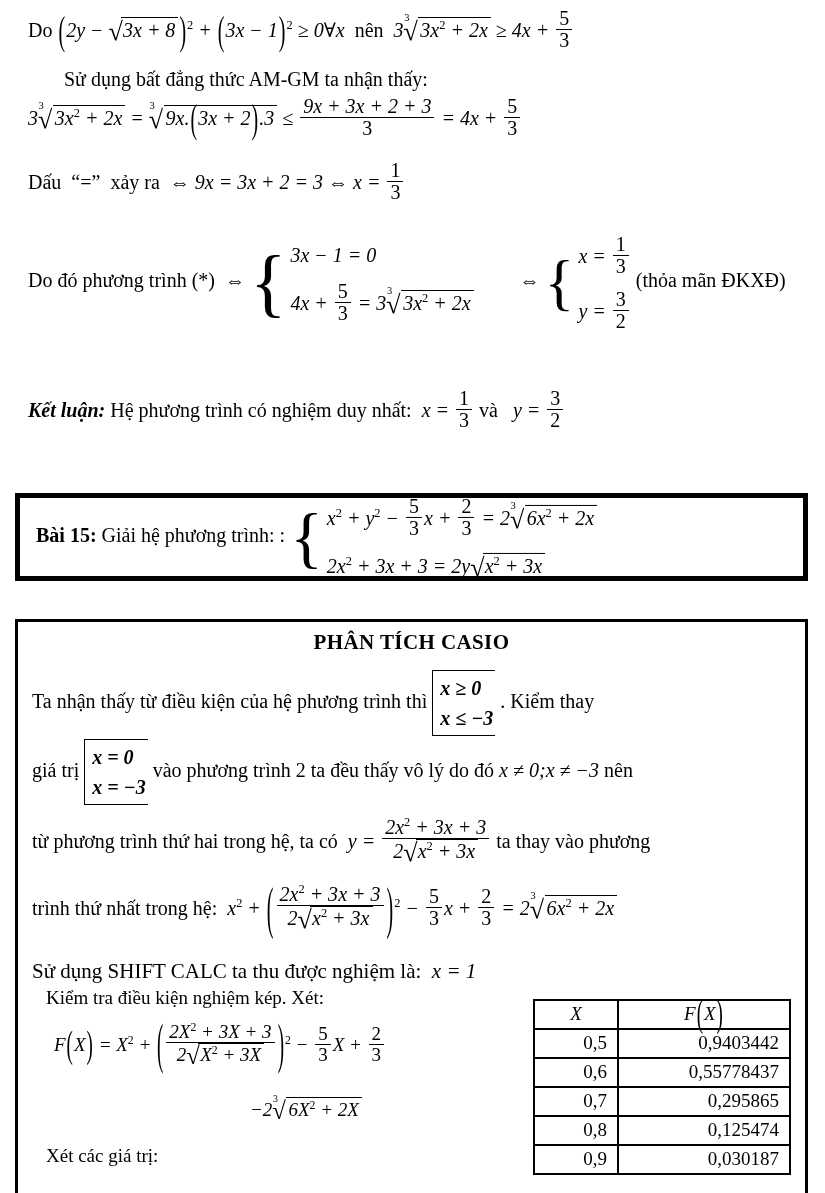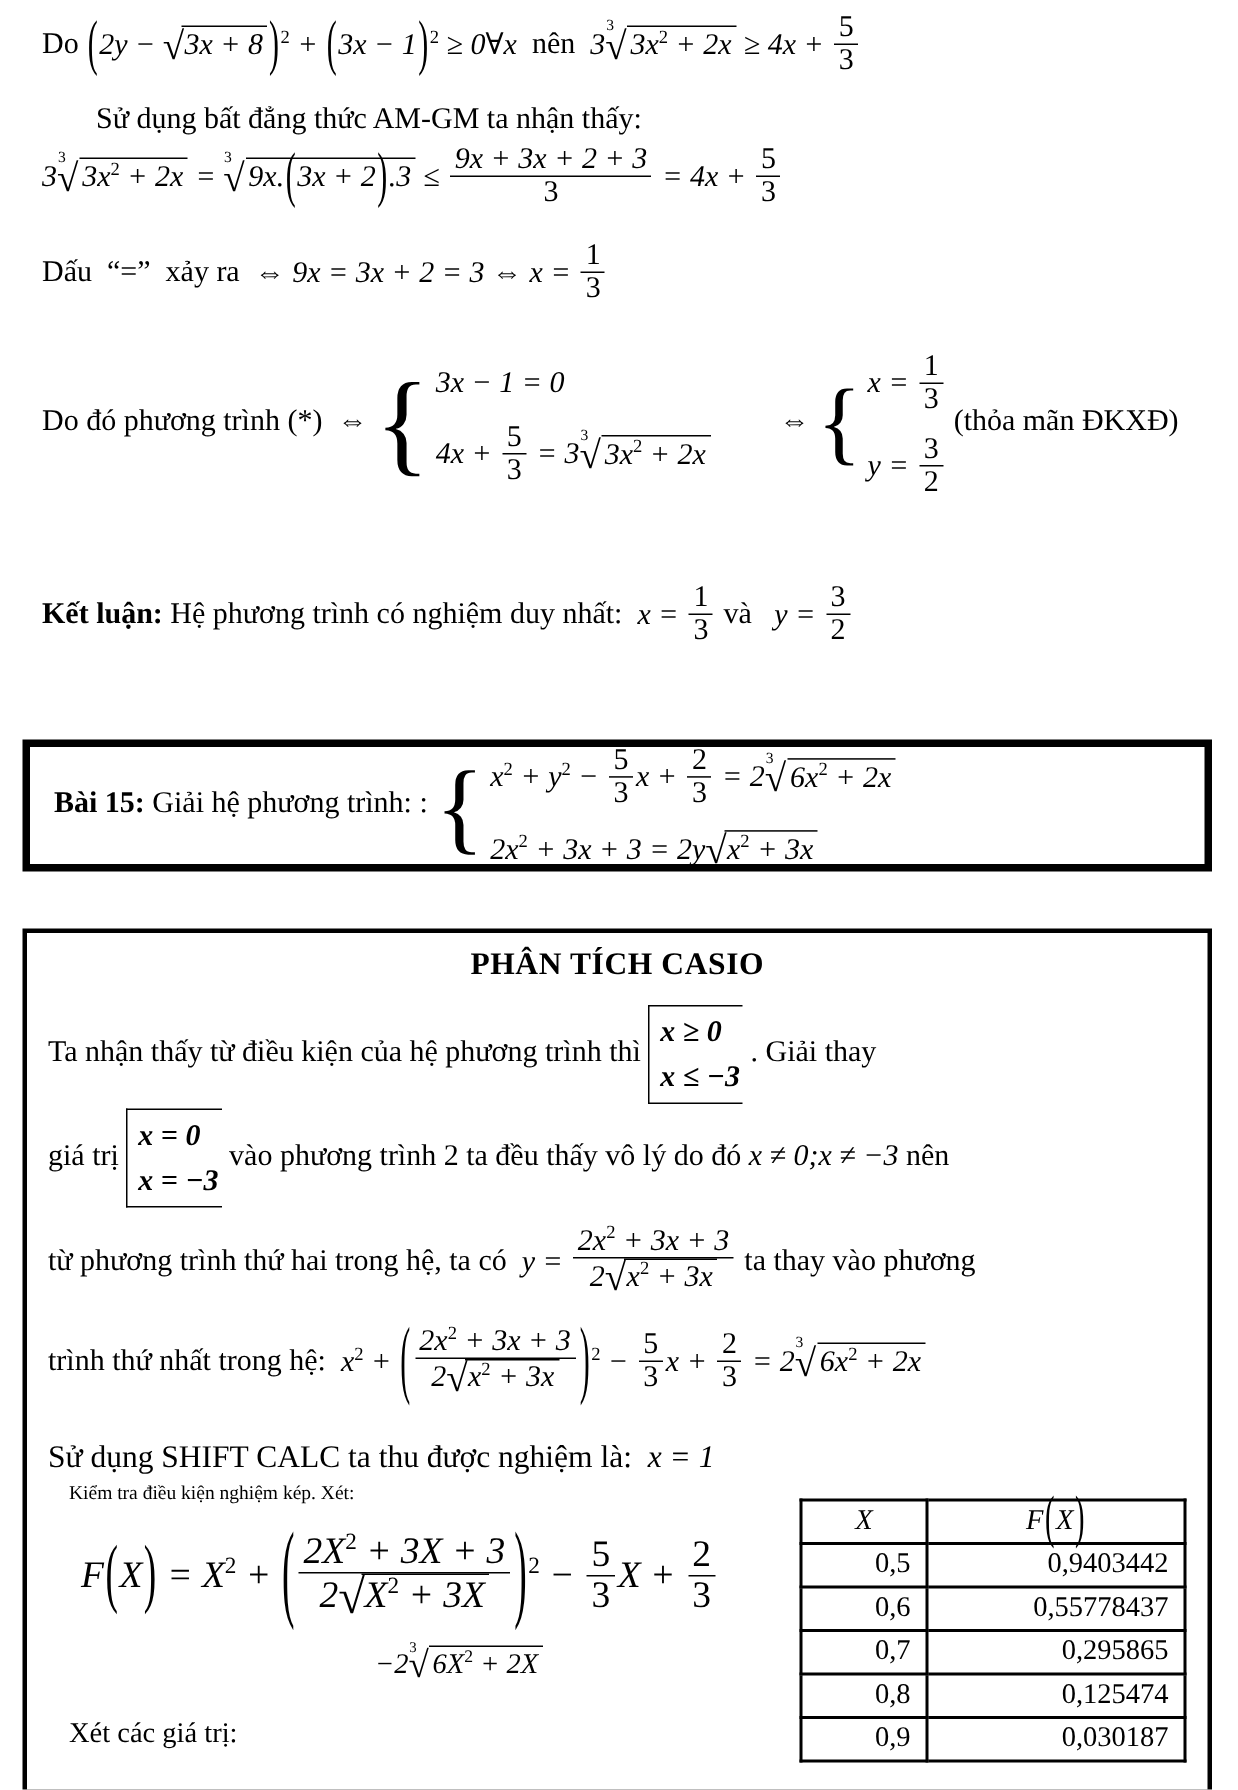--- a/index.html
+++ b/index.html
@@ -132,22 +132,22 @@
   #casio-title {
     position: absolute; left: 0; right: 0; top: 8px;
     text-align: center; font-size: 21px; font-weight: bold;
     letter-spacing: .4px;
   }
   #casio-p1 { left: 14px; top: 48px;  font-size: 20px; }
   #casio-p2 { left: 14px; top: 117px; font-size: 20px; }
   #casio-p3 { left: 14px; top: 195px; font-size: 20px; }
   #casio-p4 { left: 14px; top: 262px; font-size: 20px; }
   #casio-p5 { left: 14px; top: 337px; font-size: 21px; }
-  #casio-p6 { left: 28px; top: 365px; font-size: 13px; }
-  #casio-fx { left: 36px; top: 400px; font-size: 25px; }
+  #casio-p6 { left: 28px; top: 365px; font-size: 19px; }
+  #casio-fx { left: 36px; top: 400px; font-size: 19px; }
   #casio-fx2 { left: 232px; top: 475px; font-size: 19px; }
   #casio-p7 { left: 28px; top: 523px; font-size: 19px; }
 
   
   #fx-table {
     position: absolute;
     left: 515px; top: 377px;
     border-collapse: collapse;
     font-size: 19px;
     background: #fff;
@@ -231,21 +231,21 @@
       </span>
       <span class="row math" style="display:block; padding:8px 0 2px 0;">
         <span class="var">y</span> = <span class="frac"><span class="num up">3</span><span class="den up">2</span></span>
       </span>
     </span>
   </span>
   <span class="up">(thỏa mãn ĐKXĐ)</span>
 </div>
 
 <div class="blk" id="line-ketluan">
-  <span style="font-weight:bold; ">Kết luận:</span>
+  <span style="font-weight:bold; font-style:italic;">Kết luận:</span>
   <span>Hệ phương trình có nghiệm duy nhất:</span>
   <span class="math">
     &nbsp;<span class="var">x</span> = <span class="frac"><span class="num up">1</span><span class="den up">3</span></span>
   </span>
   <span class="up">và</span>
   <span class="math">
     &nbsp;&nbsp;<span class="var">y</span> = <span class="frac"><span class="num up">3</span><span class="den up">2</span></span>
   </span>
 </div>
 
@@ -273,21 +273,21 @@
 <div class="blk" id="casio-box">
 
   <div id="casio-title">PHÂN TÍCH CASIO</div>
 
   <div class="blk" id="casio-p1">
     <span>Ta nhận thấy từ điều kiện của hệ phương trình thì</span>
     <span class="brk">
       <span class="row math"><span class="var">x</span> ≥ 0</span><br>
       <span class="row math"><span class="var">x</span> ≤ −3</span>
     </span>
-    <span>. Giải thay</span>
+    <span>. Kiểm thay</span>
   </div>
 
   <div class="blk" id="casio-p2">
     <span>giá trị</span>
     <span class="brk">
       <span class="row math"><span class="var">x</span> = 0</span><br>
       <span class="row math"><span class="var">x</span> = −3</span>
     </span>
     <span>vào phương trình 2 ta đều thấy vô lý do đó</span>
     <span class="math">

